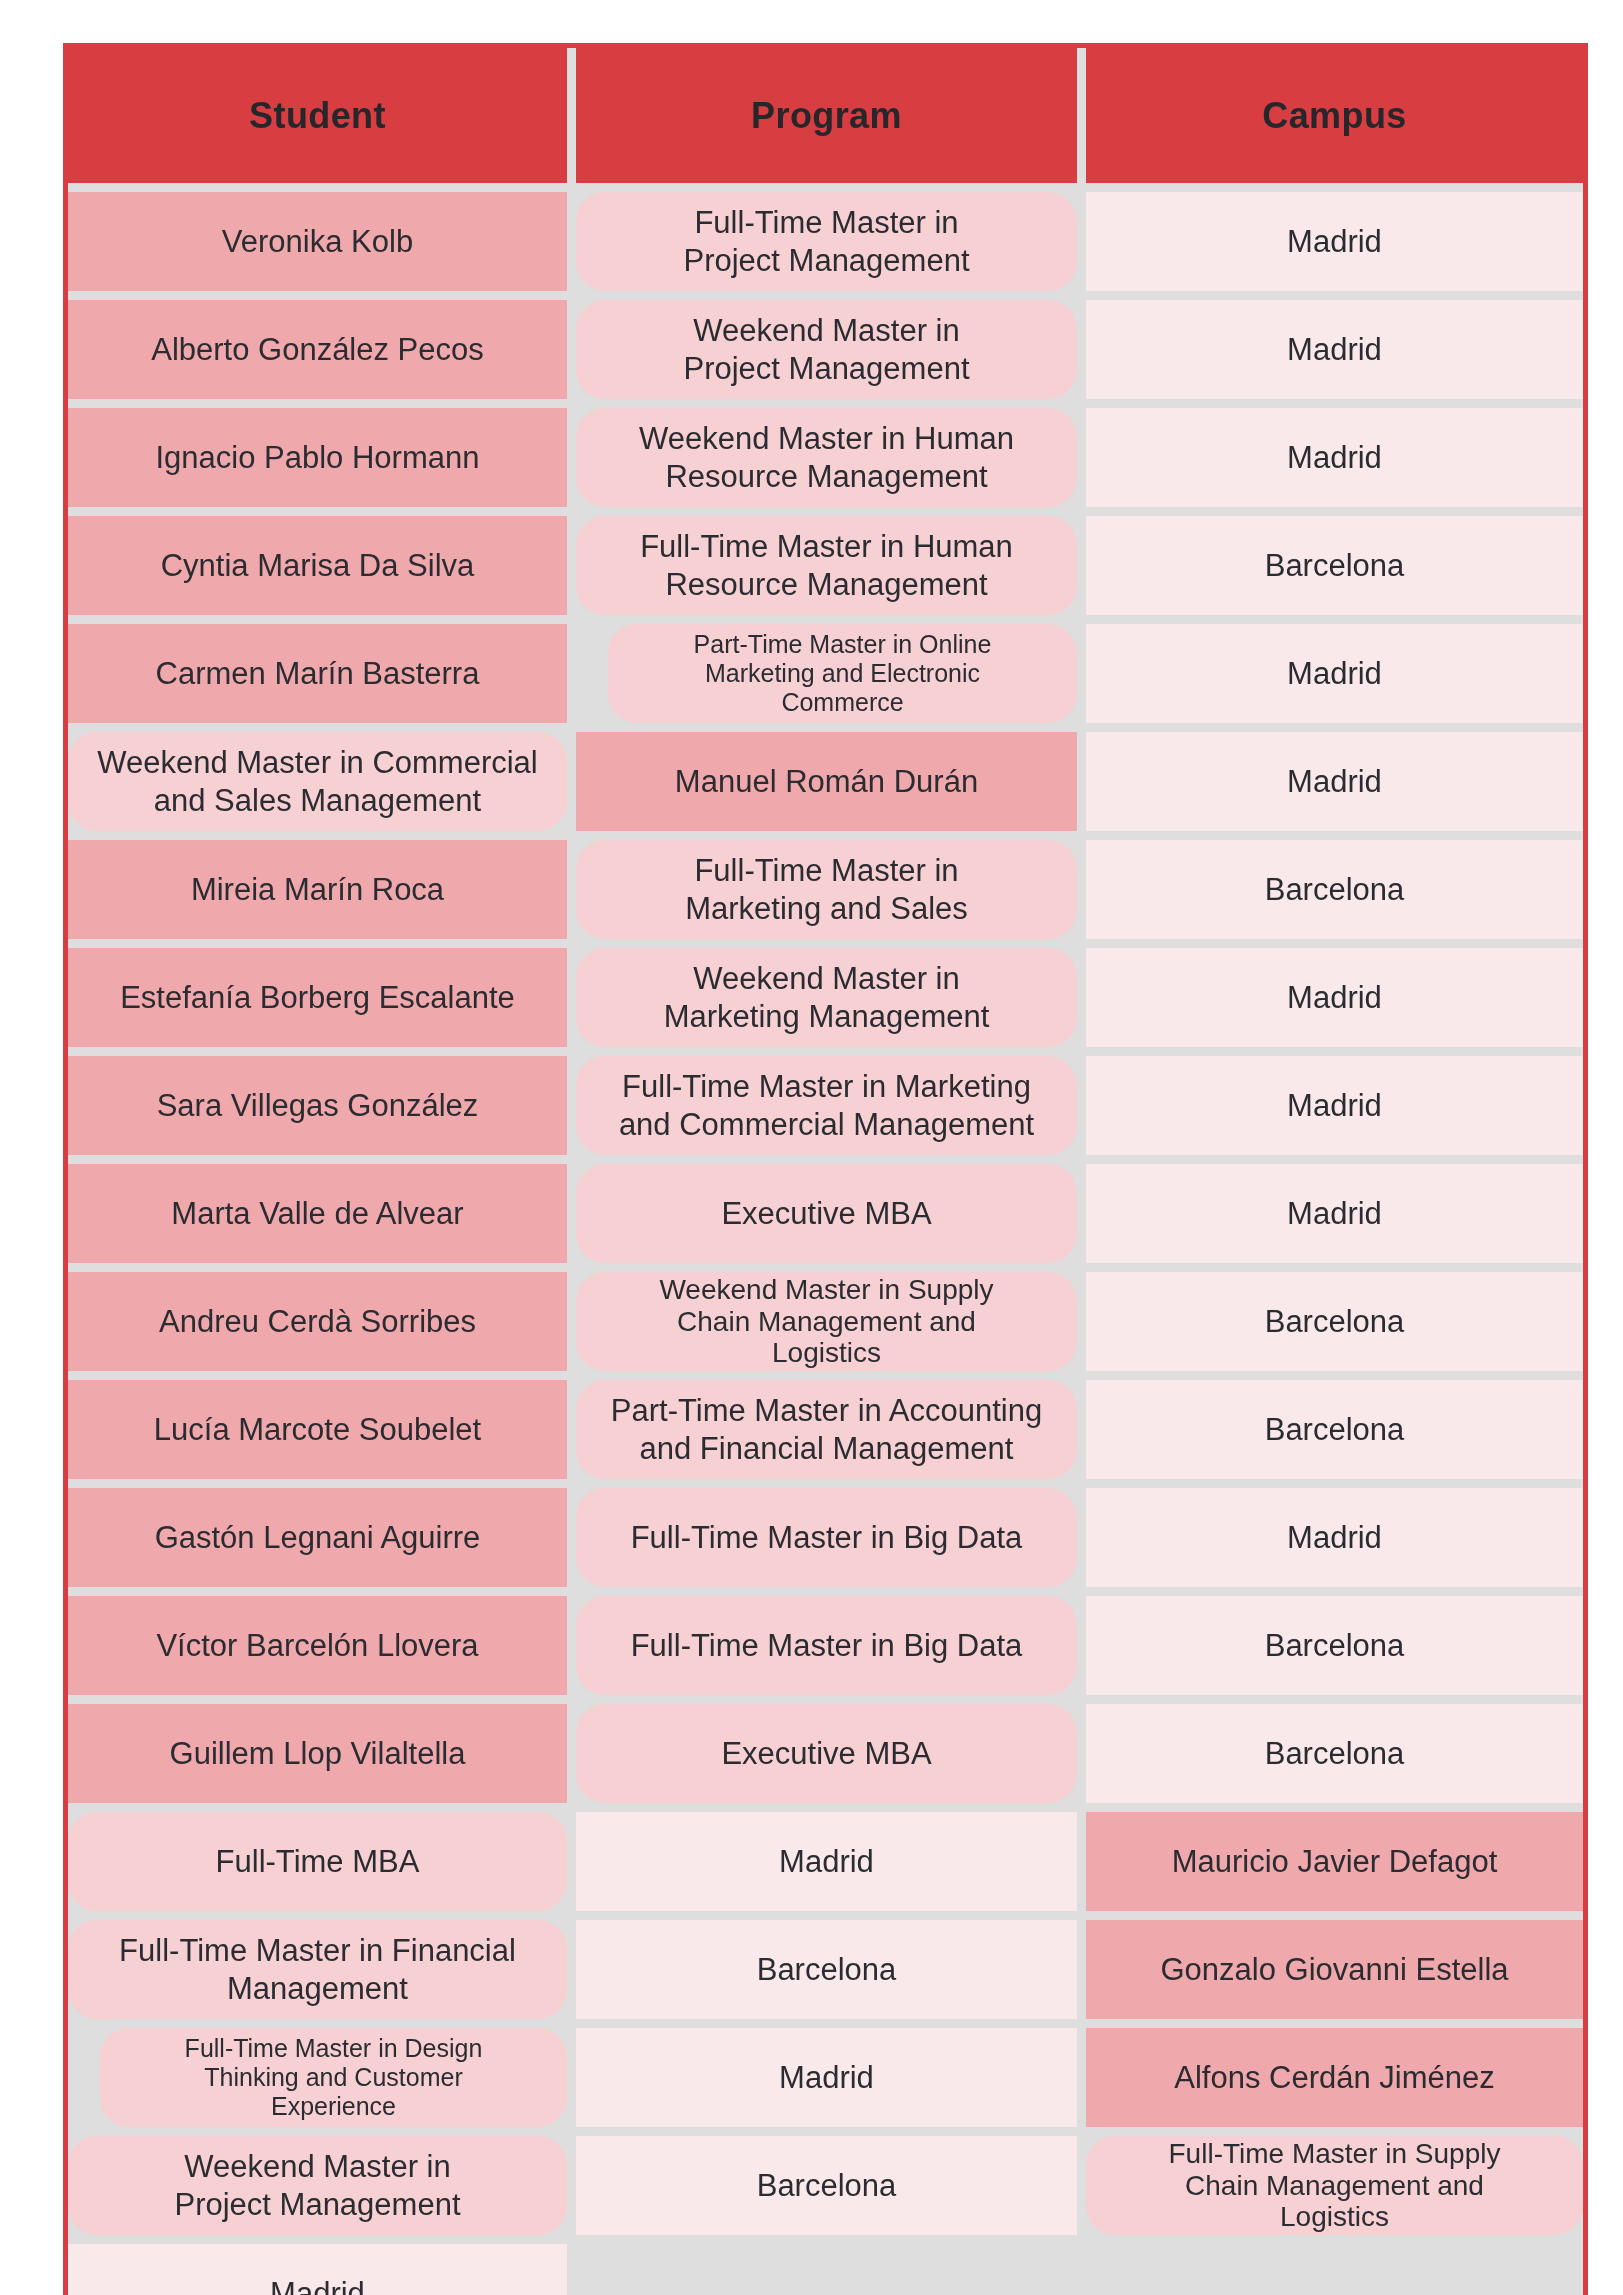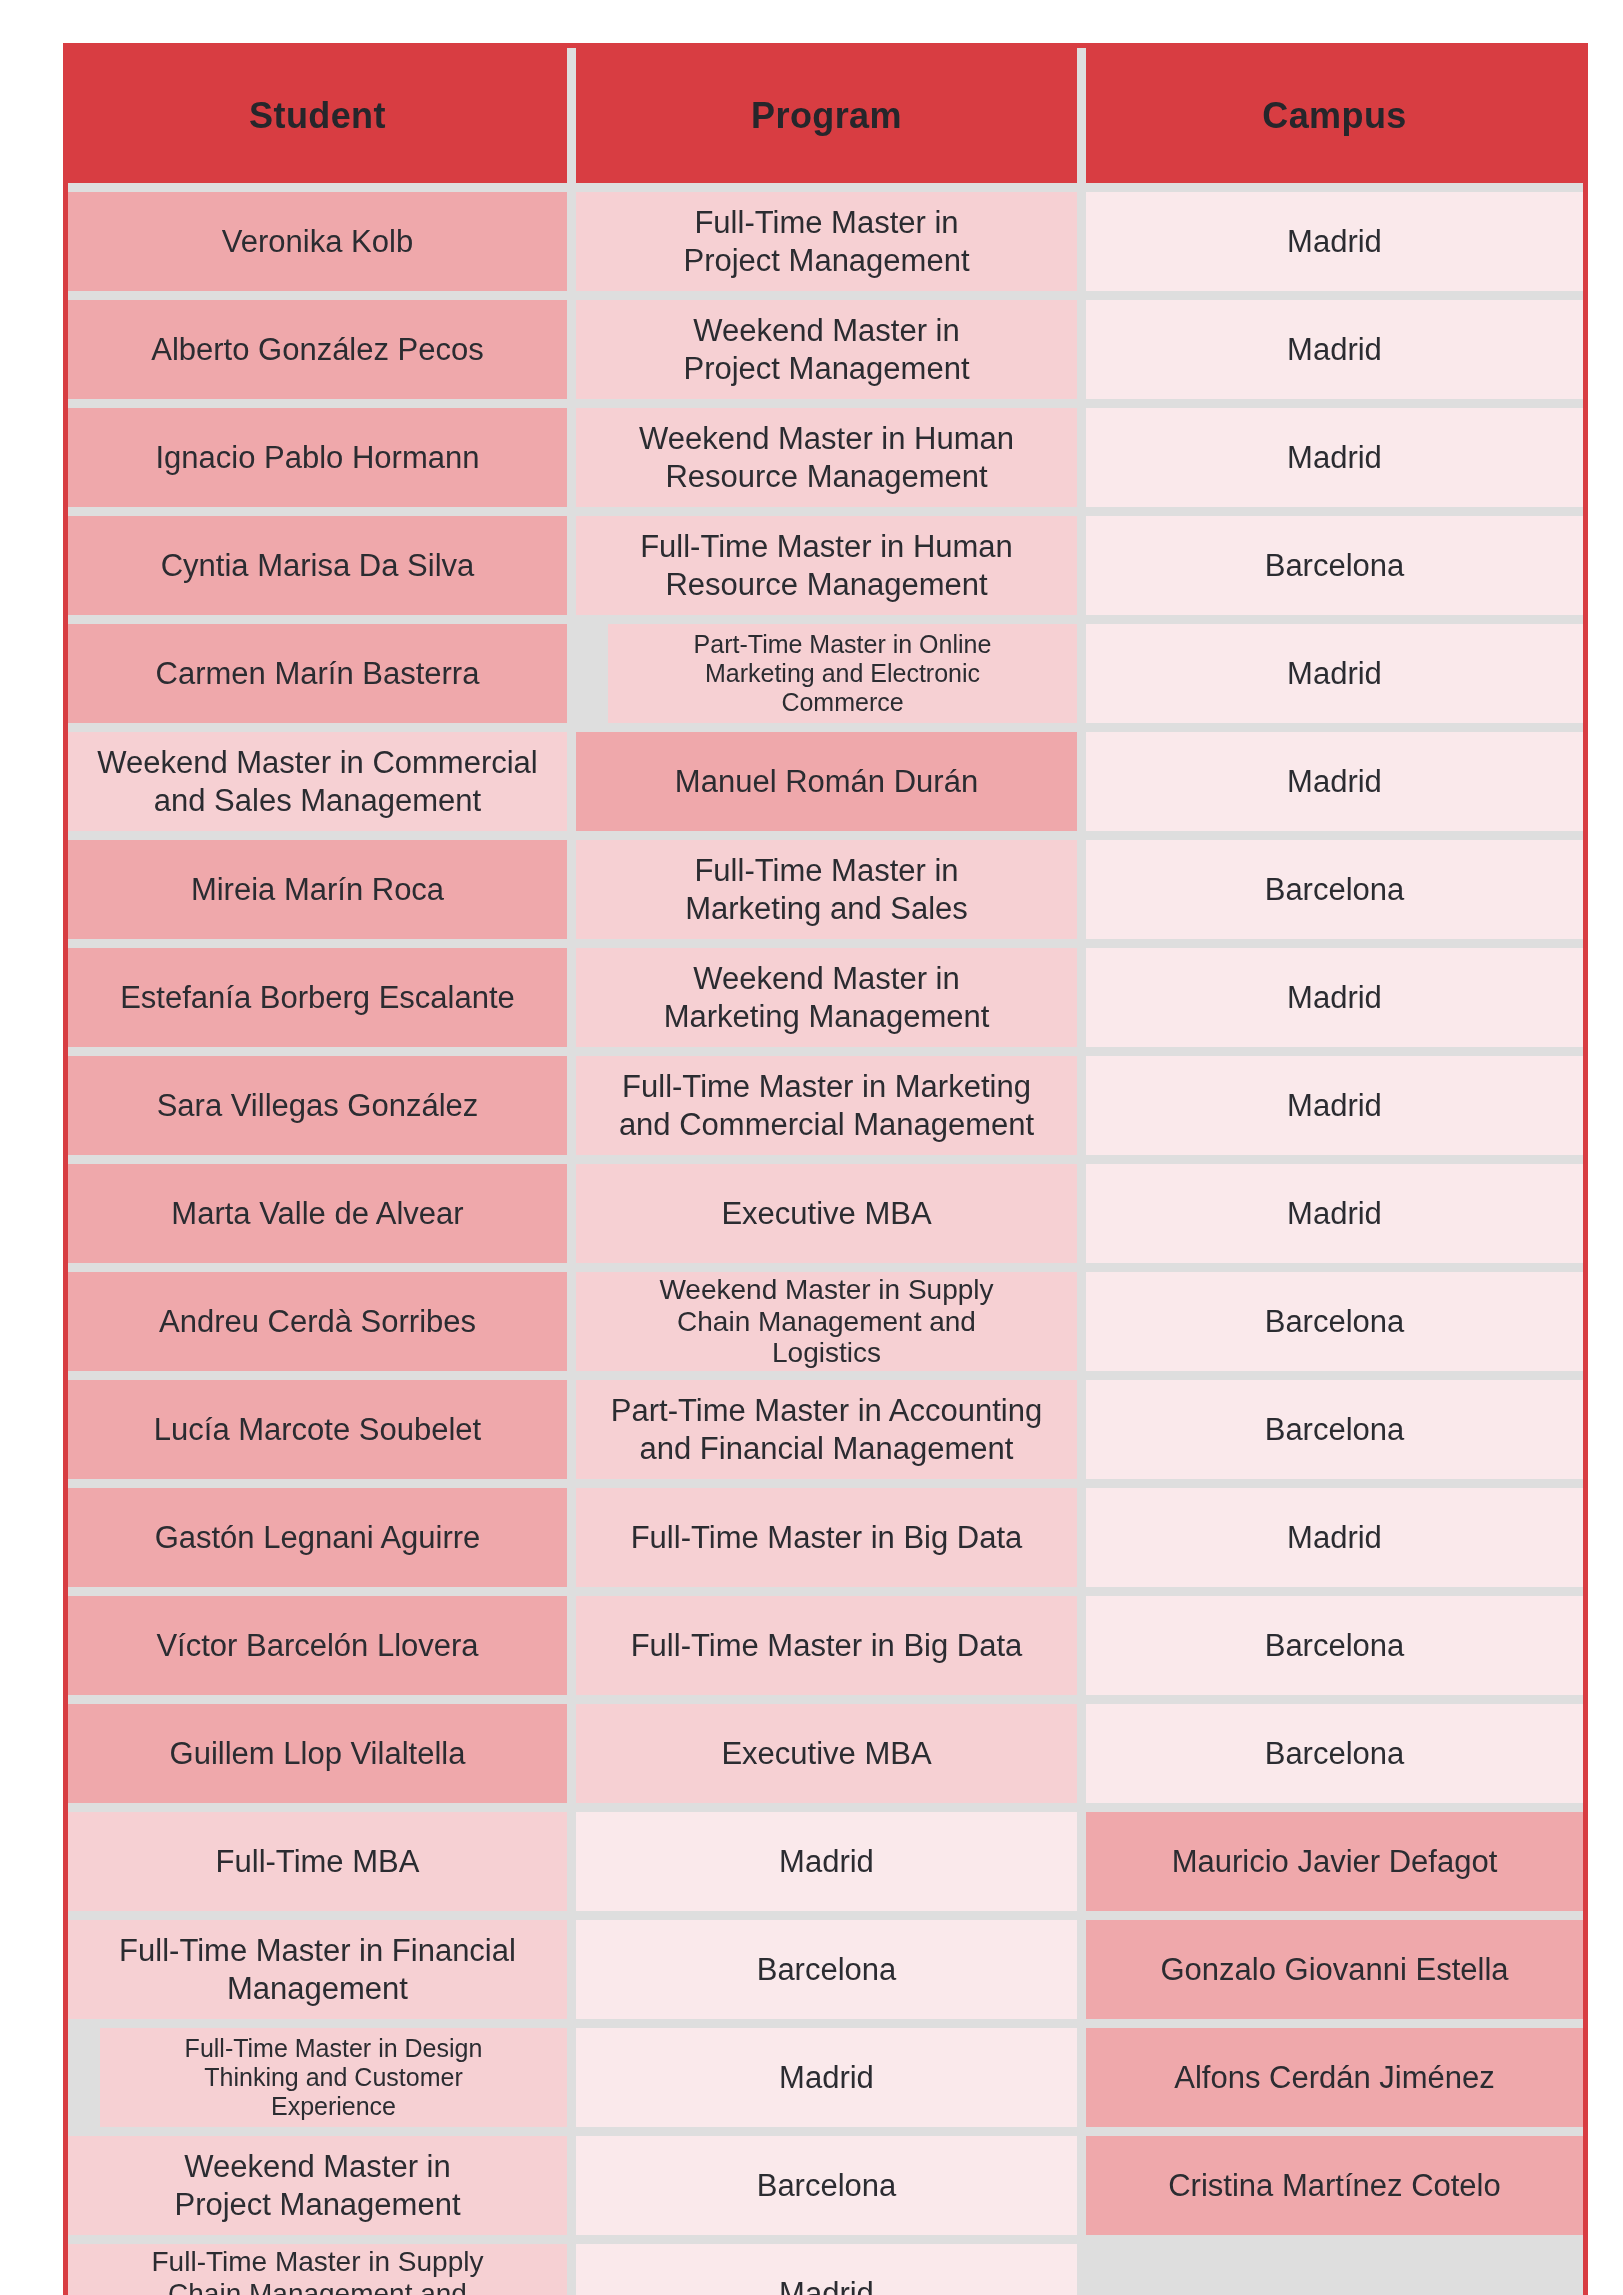--- a/index.html
+++ b/index.html
@@ -45,21 +45,21 @@
     overflow: hidden;
   }
   .h {
     background: var(--header-bg);
     color: var(--header-text);
     font-weight: bold;
     font-size: 36px;
     letter-spacing: 0.4px;
   }
   .c-student { background: var(--student-bg); }
-  .c-program { background: var(--program-bg); white-space: pre-line; }
+  .c-program { background: var(--program-bg); white-space: pre-line; border-radius: 29px; }
   .c-campus  { background: var(--campus-bg); }
   .c-program.size-md3 { font-size: 28px; line-height: 1.12; }
   .c-program.size-sm3 { font-size: 25px; line-height: 1.16; margin-left: 32px; }
 </style>
 </head>
 <body>
 
 <div class="students-table">
   <div class="cell h">Student</div>
   <div class="cell h">Program</div>
@@ -130,19 +130,18 @@
     <div class="cell c-campus">Barcelona</div>
     <div class="cell c-student">Gonzalo Giovanni Estella</div>
     <div class="cell c-program size-sm3">Full-Time Master in Design
 Thinking and Customer
 Experience</div>
     <div class="cell c-campus">Madrid</div>
     <div class="cell c-student">Alfons Cerdán Jiménez</div>
     <div class="cell c-program">Weekend Master in
 Project Management</div>
     <div class="cell c-campus">Barcelona</div>
-    <div class="cell c-student">Cristina Martínez Cotelo</div>
     <div class="cell c-program size-md3">Full-Time Master in Supply
 Chain Management and
 Logistics</div>
     <div class="cell c-campus">Madrid</div>
   </div>
 
 
 </body></html>

